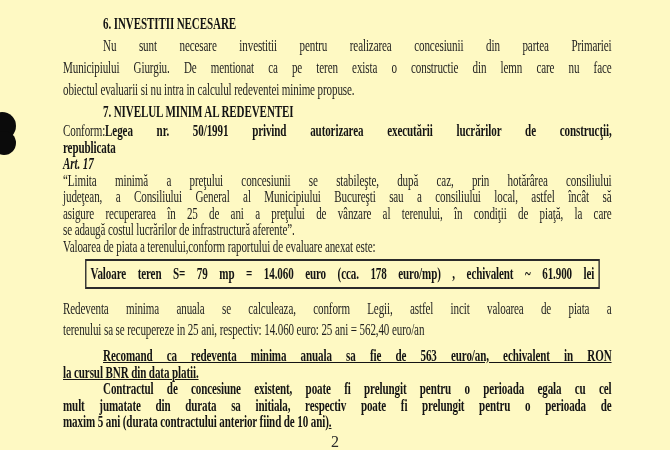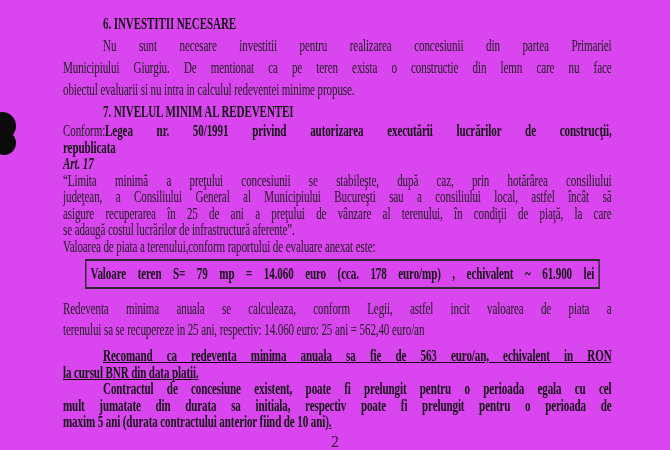--- a/index.html
+++ b/index.html
@@ -1,20 +1,20 @@
 <!DOCTYPE html>
 <html><head>
 <meta charset="utf-8">
 <style>
   html, body { margin: 0; padding: 0; }
   .doc {
     position: relative;
     width: 670px;
     height: 450px;
-    background: #d946ef;
+    background: #fef9c3;
     overflow: hidden;
     font-family: "Liberation Serif", "DejaVu Serif", serif;
     color: #1e1e1e;
   }
   
   .text-col {
     position: absolute;
     left: 63px;
     top: 13px;
     width: 795px;

